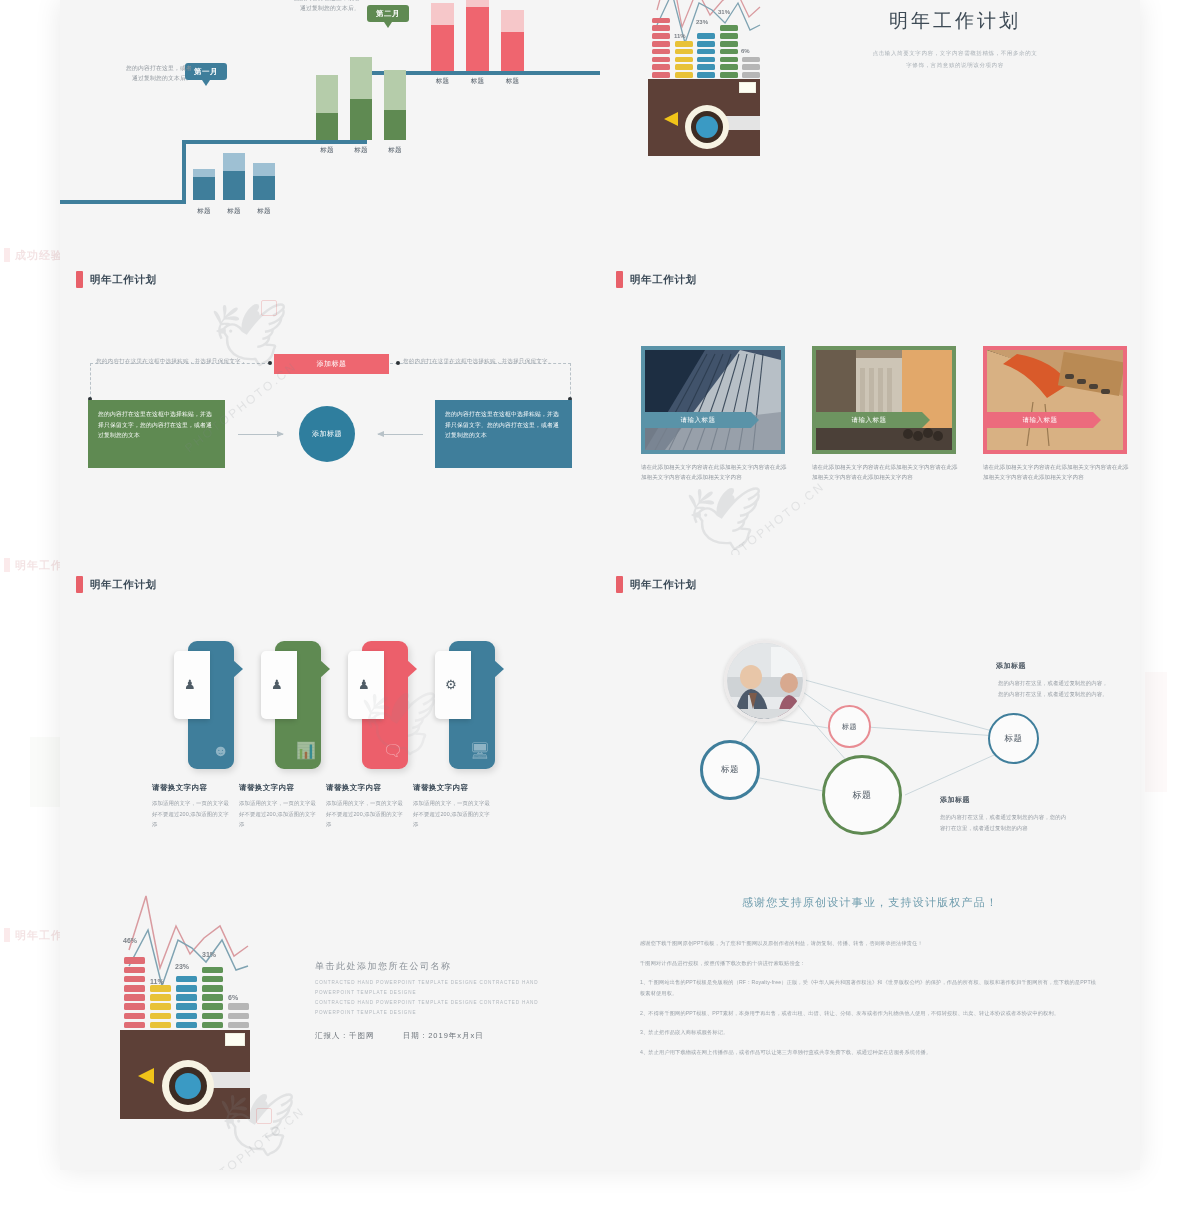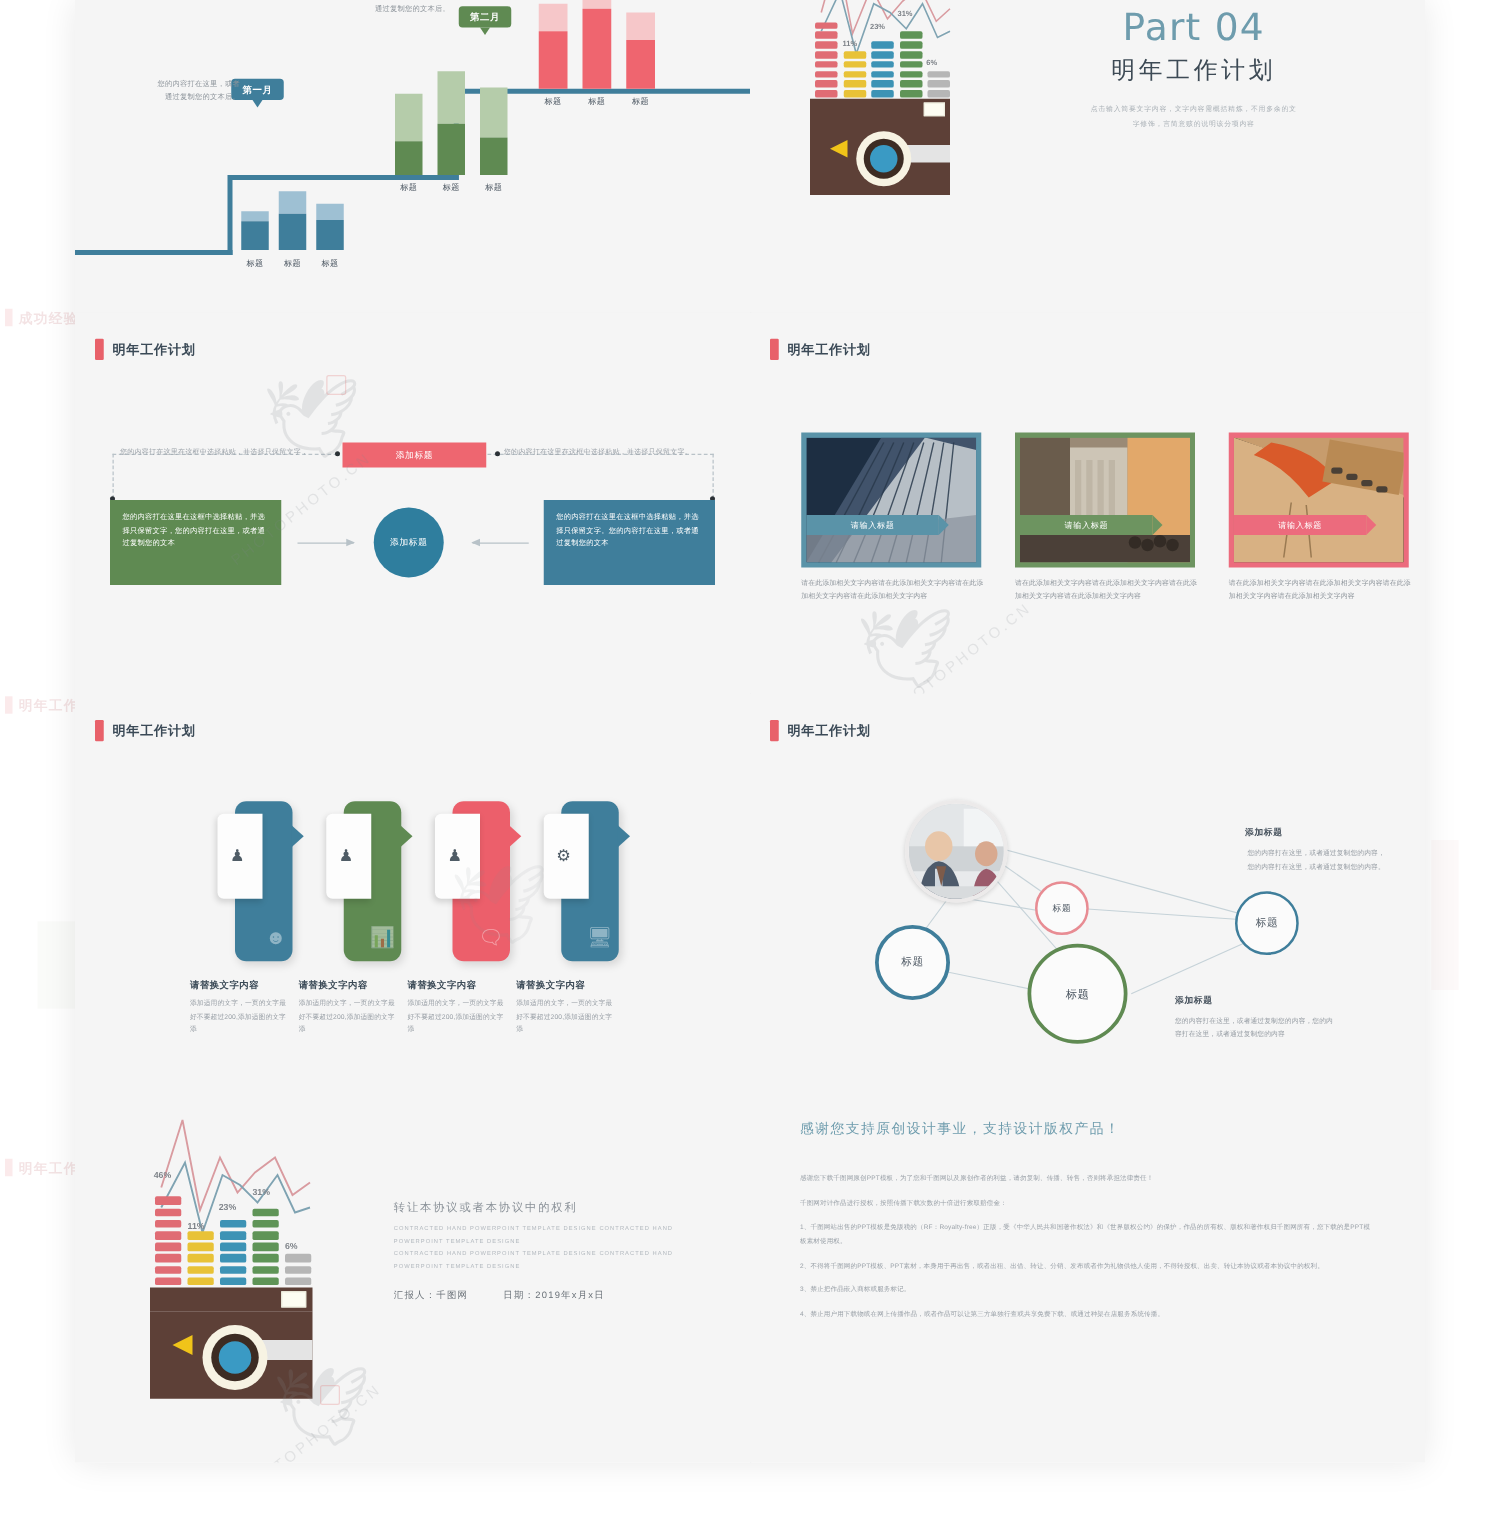--- a/index.html
+++ b/index.html
@@ -116,21 +116,21 @@
 
   
   .year { font-family:"DejaVu Sans Mono", monospace; font-size:34px; color:#4b5158; letter-spacing:3px; line-height:1;}
   .company { font-size:9px; color:#8a9198; letter-spacing:1.5px; margin-top:5px; }
   .thanks { font-size:26px; color:#3b434b; letter-spacing:3px; margin-top:4px; }
   .engline { font-size:4.6px; color:#b3b9bf; letter-spacing:.85px; line-height:2.2; margin-top:5px; }
   .meta { font-size:7.5px; color:#6b7279; letter-spacing:1px; margin-top:13px; }
 
   
   .cw-title { font-size:21px; color:#6e9cad; letter-spacing:3px; text-align:center; }
-  .cw-sub { font-size:11px; color:#6e9cad; letter-spacing:1.2px; text-align:left; margin-top:9px; }
+  .cw-sub { font-size:11px; color:#6e9cad; letter-spacing:1.2px; text-align:center; margin-top:9px; }
   .cw-p { font-size:5.2px; color:#9aa1a8; line-height:2.05; letter-spacing:.15px; margin-bottom:9px;}
 
   
   .wm { position:absolute; pointer-events:none; color:rgba(130,136,140,.17);
         font-size:12px; letter-spacing:2.5px; transform:rotate(-38deg); white-space:nowrap; }
   .wm-bird { position:absolute; pointer-events:none; font-size:62px; color:rgba(130,136,140,.17); }
   .wm-seal { position:absolute; pointer-events:none; width:16px;height:16px;
         border:1.6px solid rgba(225,120,120,.28); border-radius:2px; }
 </style>
 </head>
@@ -268,21 +268,20 @@
         <div class="vf" style="left:91px;top:82px;width:17px;height:11px;"></div>
         <div class="body" style="left:0;top:96px;width:112px;height:60px;"></div>
         <div class="strip" style="left:58px;top:116px;width:54px;height:14px;"></div>
         <div class="flash" style="left:16px;top:112px;border-width:7px 14px 7px 0;border-color:transparent #f0c419 transparent transparent;"></div>
         <div class="lensring" style="left:37px;top:105px;width:44px;height:44px;"></div>
         <div class="lensring2" style="left:43px;top:111px;width:32px;height:32px;"></div>
         <div class="lens" style="left:48px;top:116px;width:22px;height:22px;"></div>
       </div>
 
       <div style="position:absolute;left:190px;top:60px;width:330px;text-align:center;">
-        <div class="part-no">Part 04</div>
         <div class="part-cn">明年工作计划</div>
         <div class="part-sub" style="white-space:pre-line;">点击输入简要文字内容，文字内容需概括精炼，不用多余的文
 字修饰，言简意赅的说明该分项内容</div>
       </div>
     </div>
 
     <div class="slide r1 c0">
       <div class="shead" style="top:21px;">
         <div class="tick"></div>
         <div class="txt">明年工作计划</div>
@@ -546,21 +545,21 @@
         <div class="vf" style="left:105px;top:93px;width:20px;height:13px;"></div>
         <div class="body" style="left:0;top:109px;width:130px;height:70px;"></div>
         <div class="strip" style="left:68px;top:132px;width:62px;height:16px;"></div>
         <div class="flash" style="left:18px;top:128px;border-width:8px 16px 8px 0;border-color:transparent #f0c419 transparent transparent;"></div>
         <div class="lensring" style="left:42px;top:120px;width:52px;height:52px;"></div>
         <div class="lensring2" style="left:49px;top:127px;width:38px;height:38px;"></div>
         <div class="lens" style="left:55px;top:133px;width:26px;height:26px;"></div>
       </div>
 
       <div style="position:absolute;left:255px;top:95px;width:265px;">
-        <div class="company">转让本协议或者本协议中的权利</div>
+        <div class="company">单击此处添加您所在公司名称</div>
         <div class="engline">CONTRACTED HAND POWERPOINT TEMPLATE DESIGNE CONTRACTED HAND POWERPOINT TEMPLATE DESIGNE</div>
         <div class="engline" style="margin-top:0;">CONTRACTED HAND POWERPOINT TEMPLATE DESIGNE CONTRACTED HAND POWERPOINT TEMPLATE DESIGNE</div>
         <div class="meta">
           <span>汇报人：千图网</span>
           <span style="display:inline-block;width:22px;"></span>
           <span>日期：2019年x月x日</span>
         </div>
       </div>
 
       <div class="wm-bird" style="left:158px;top:228px;">🕊</div>

